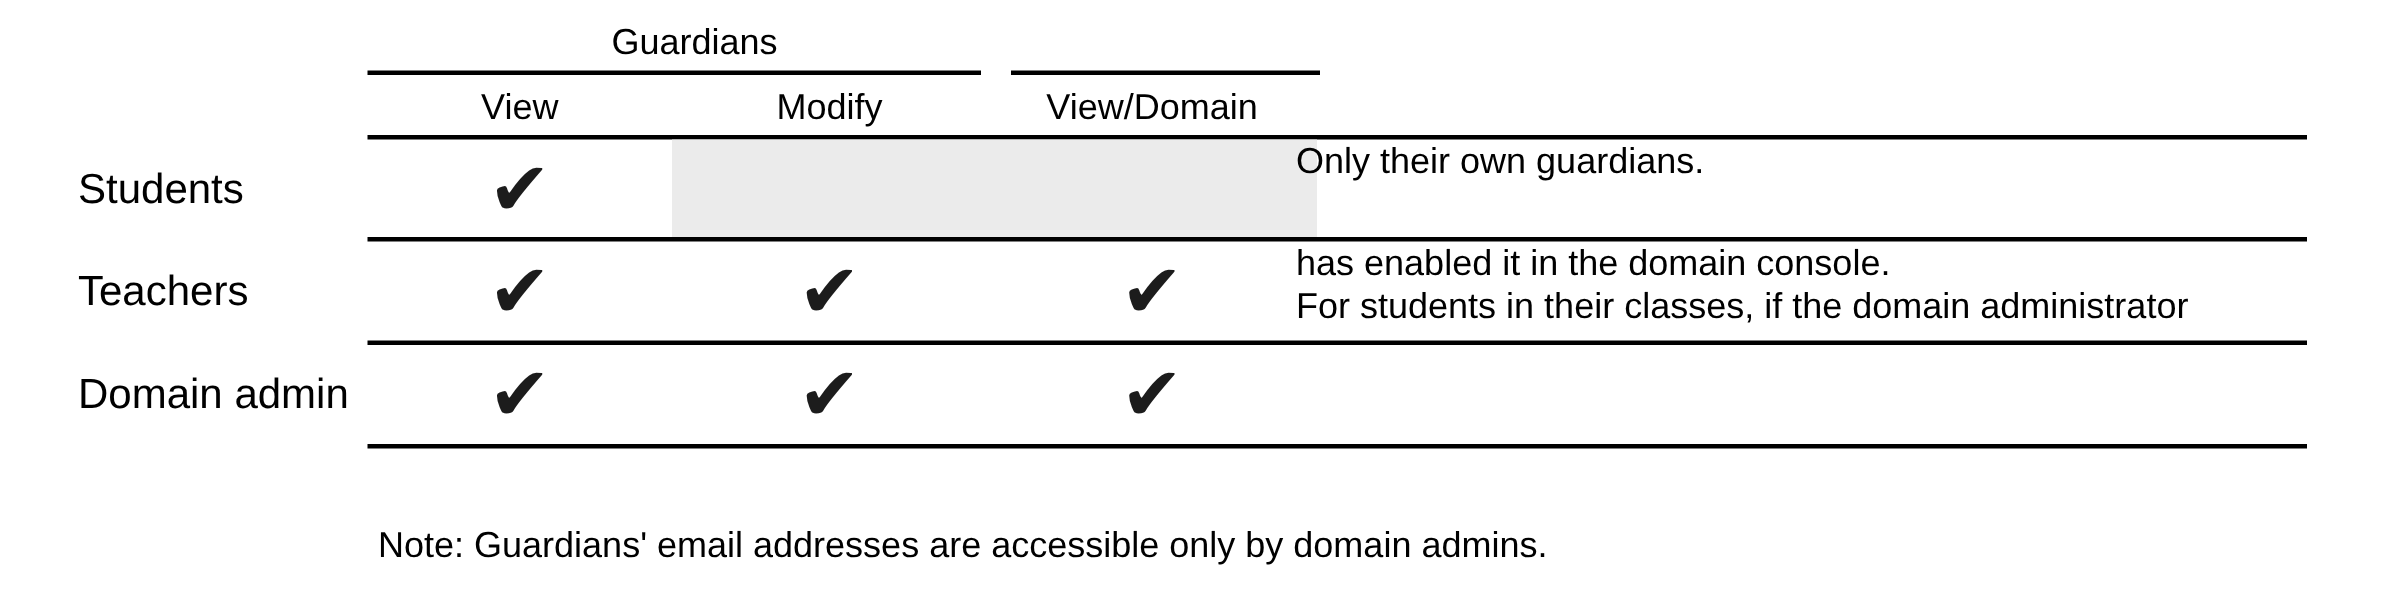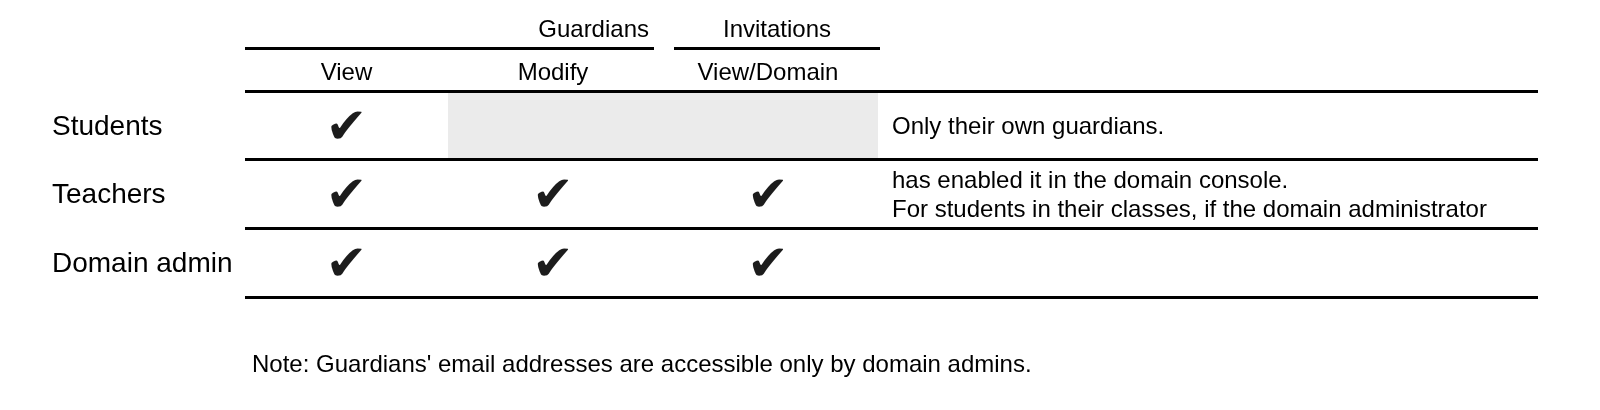--- a/index.html
+++ b/index.html
@@ -25,21 +25,21 @@
     left: 448px; top: 93px;
     width: 430px; height: 65px;
     background: #ebebeb;
   }
 
   .ghead {
     position: absolute;
     top: 12px; height: 34px; line-height: 34px;
     font-size: 24px; text-align: center;
   }
-  #ghead-guardians   { left: 239px; width: 410px; text-align: right; }
+  #ghead-guardians   { left: 258px; width: 410px; }
   #ghead-invitations { left: 674px; width: 206px; }
 
   .chead {
     position: absolute;
     top: 55px; height: 34px; line-height: 34px;
     font-size: 24px; text-align: center;
   }
   .col-view       { left: 245px; width: 203px; }
   .col-modify     { left: 448px; width: 210px; }
   .col-viewmodify { left: 658px; width: 220px; }
@@ -59,40 +59,39 @@
     position: absolute;
     text-align: center;
     font-family: "DejaVu Sans", sans-serif;
     font-size: 50px;
     color: #1c1c1c;
     display: flex; align-items: center; justify-content: center;
   }
 
   .note {
     position: absolute;
-    left: 892px; width: 620px;
+    left: 864px; width: 620px;
     font-size: 24px; line-height: 29px;
-    display: flex; flex-direction: column; justify-content: center;
+    display: flex; flex-direction: column; justify-content: flex-start;
   }
   .note span { display: block; }
 
   .footnote {
     position: absolute;
     left: 252px; top: 350px;
     font-size: 24px; line-height: 28px;
     white-space: nowrap;
   }
 </style>
 </head>
 <body>
 
 <div class="canvas">
 
   <div class="ghead" id="ghead-guardians">Guardians</div>
-  <div class="ghead" id="ghead-invitations">Invitations</div>
 
   <div class="rule" id="rule-guardians"></div>
   <div class="rule" id="rule-invitations"></div>
 
   <div class="chead col-view">View</div>
   <div class="chead col-modify">Modify</div>
   <div class="chead col-viewmodify">View/Domain</div>
 
   <div class="rule" id="rule-header"></div>
   <div class="rule" id="rule-row1"></div>

